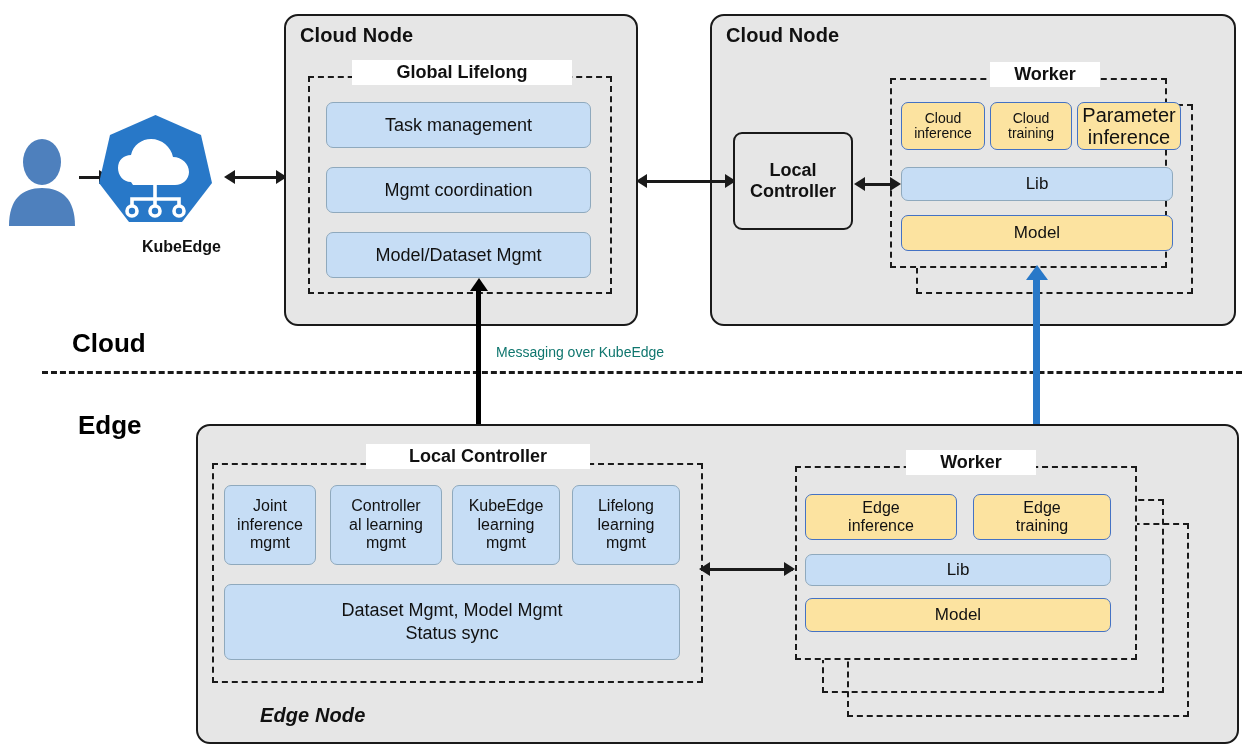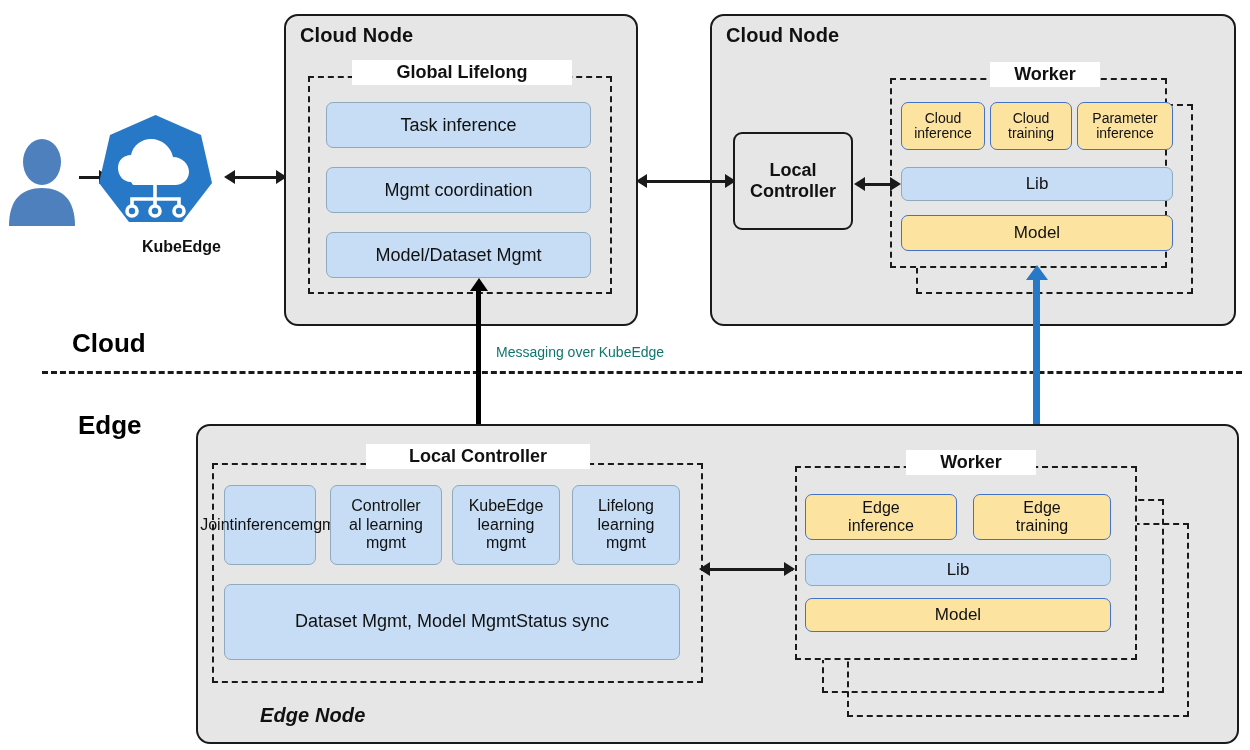--- a/index.html
+++ b/index.html
@@ -78,21 +78,21 @@
 <div class="ln hline abs" style="left:228px;top:176px;width:58px;"></div>
 <div class="arw arw-l" style="left:224px;top:170px;"></div>
 <div class="arw arw-r" style="left:276px;top:170px;"></div>
 
 <div class="node" style="left:284px;top:14px;width:350px;height:308px;"></div>
 <div class="node-title" style="left:300px;top:24px;">Cloud Node</div>
 
 <div class="dashed" style="left:308px;top:76px;width:300px;height:214px;"></div>
 <div class="group-label" style="left:352px;top:60px;width:200px;">Global Lifelong</div>
 
-<div class="box blue" style="left:326px;top:102px;width:265px;height:46px;font-size:18px;">Task inference</div>
+<div class="box blue" style="left:326px;top:102px;width:265px;height:46px;font-size:18px;">Task management</div>
 <div class="box blue" style="left:326px;top:167px;width:265px;height:46px;font-size:18px;">Mgmt coordination</div>
 <div class="box blue" style="left:326px;top:232px;width:265px;height:46px;font-size:18px;">Model/Dataset Mgmt</div>
 
 <div class="node" style="left:710px;top:14px;width:522px;height:308px;"></div>
 <div class="node-title" style="left:726px;top:24px;">Cloud Node</div>
 
 <div class="ln hline abs" style="left:640px;top:180px;width:95px;"></div>
 <div class="arw arw-l" style="left:636px;top:174px;"></div>
 <div class="arw arw-r" style="left:725px;top:174px;"></div>
 
@@ -107,21 +107,21 @@
 <div class="group-label" style="left:990px;top:62px;width:90px;">Worker</div>
 
 <div class="box yellow" style="left:901px;top:102px;width:84px;height:48px;flex-direction:column;font-size:14px;line-height:1.1;">
   <span>Cloud</span>
   <span>inference</span>
 </div>
 <div class="box yellow" style="left:990px;top:102px;width:82px;height:48px;flex-direction:column;font-size:14px;line-height:1.1;">
   <span>Cloud</span>
   <span>training</span>
 </div>
-<div class="box yellow" style="left:1077px;top:102px;width:96px;height:48px;flex-direction:column;font-size:14px;line-height:1.1;">
+<div class="box yellow" style="left:1077px;top:102px;width:104px;height:48px;flex-direction:column;font-size:20px;line-height:1.1;">
   <span>Parameter</span>
   <span>inference</span>
 </div>
 
 <div class="box blue" style="left:901px;top:167px;width:272px;height:34px;font-size:17px;">Lib</div>
 <div class="box yellow" style="left:901px;top:215px;width:272px;height:36px;font-size:17px;">Model</div>
 
 <div class="ln hline abs" style="left:858px;top:183px;width:40px;z-index:5;"></div>
 <div class="arw arw-l" style="left:854px;top:177px;z-index:5;"></div>
 <div class="arw arw-r" style="left:890px;top:177px;z-index:5;"></div>
@@ -138,42 +138,42 @@
 <div class="blue-v" style="left:1033px;top:278px;height:218px;"></div>
 <div class="arw barw-u" style="left:1025.5px;top:265px;"></div>
 <div class="arw barw-d" style="left:1025.5px;top:491px;"></div>
 
 <div class="node" style="left:196px;top:424px;width:1039px;height:316px;"></div>
 <div class="node-title" style="left:260px;top:704px;font-style:italic;">Edge Node</div>
 
 <div class="dashed" style="left:212px;top:463px;width:487px;height:216px;"></div>
 <div class="group-label" style="left:366px;top:444px;width:204px;">Local Controller</div>
 
-<div class="box blue" style="left:224px;top:485px;width:92px;height:80px;font-size:16px;line-height:1.18;">
+<div class="box blue" style="left:224px;top:485px;width:92px;height:80px;flex-direction:column;font-size:16px;line-height:1.18;">
   <span>Joint</span>
   <span>inference</span>
   <span>mgmt</span>
 </div>
 <div class="box blue" style="left:330px;top:485px;width:112px;height:80px;flex-direction:column;font-size:16px;line-height:1.18;">
   <span>Controller</span>
   <span>al learning</span>
   <span>mgmt</span>
 </div>
 <div class="box blue" style="left:452px;top:485px;width:108px;height:80px;flex-direction:column;font-size:16px;line-height:1.18;">
   <span>KubeEdge</span>
   <span>learning</span>
   <span>mgmt</span>
 </div>
 <div class="box blue" style="left:572px;top:485px;width:108px;height:80px;flex-direction:column;font-size:16px;line-height:1.18;">
   <span>Lifelong</span>
   <span>learning</span>
   <span>mgmt</span>
 </div>
 
-<div class="box blue" style="left:224px;top:584px;width:456px;height:76px;flex-direction:row;font-size:18px;line-height:1.3;">
+<div class="box blue" style="left:224px;top:584px;width:456px;height:76px;flex-direction:column;font-size:18px;line-height:1.3;">
   <span>Dataset Mgmt, Model Mgmt</span>
   <span>Status sync</span>
 </div>
 
 <div class="dashed" style="left:847px;top:523px;width:338px;height:190px;"></div>
 <div class="dashed" style="left:822px;top:499px;width:338px;height:190px;"></div>
 <div class="dashed" style="left:795px;top:466px;width:338px;height:190px;background:#e6e6e6;"></div>
 <div class="group-label" style="left:906px;top:450px;width:110px;">Worker</div>
 
 <div class="box yellow" style="left:805px;top:494px;width:152px;height:46px;flex-direction:column;font-size:16px;line-height:1.15;">

